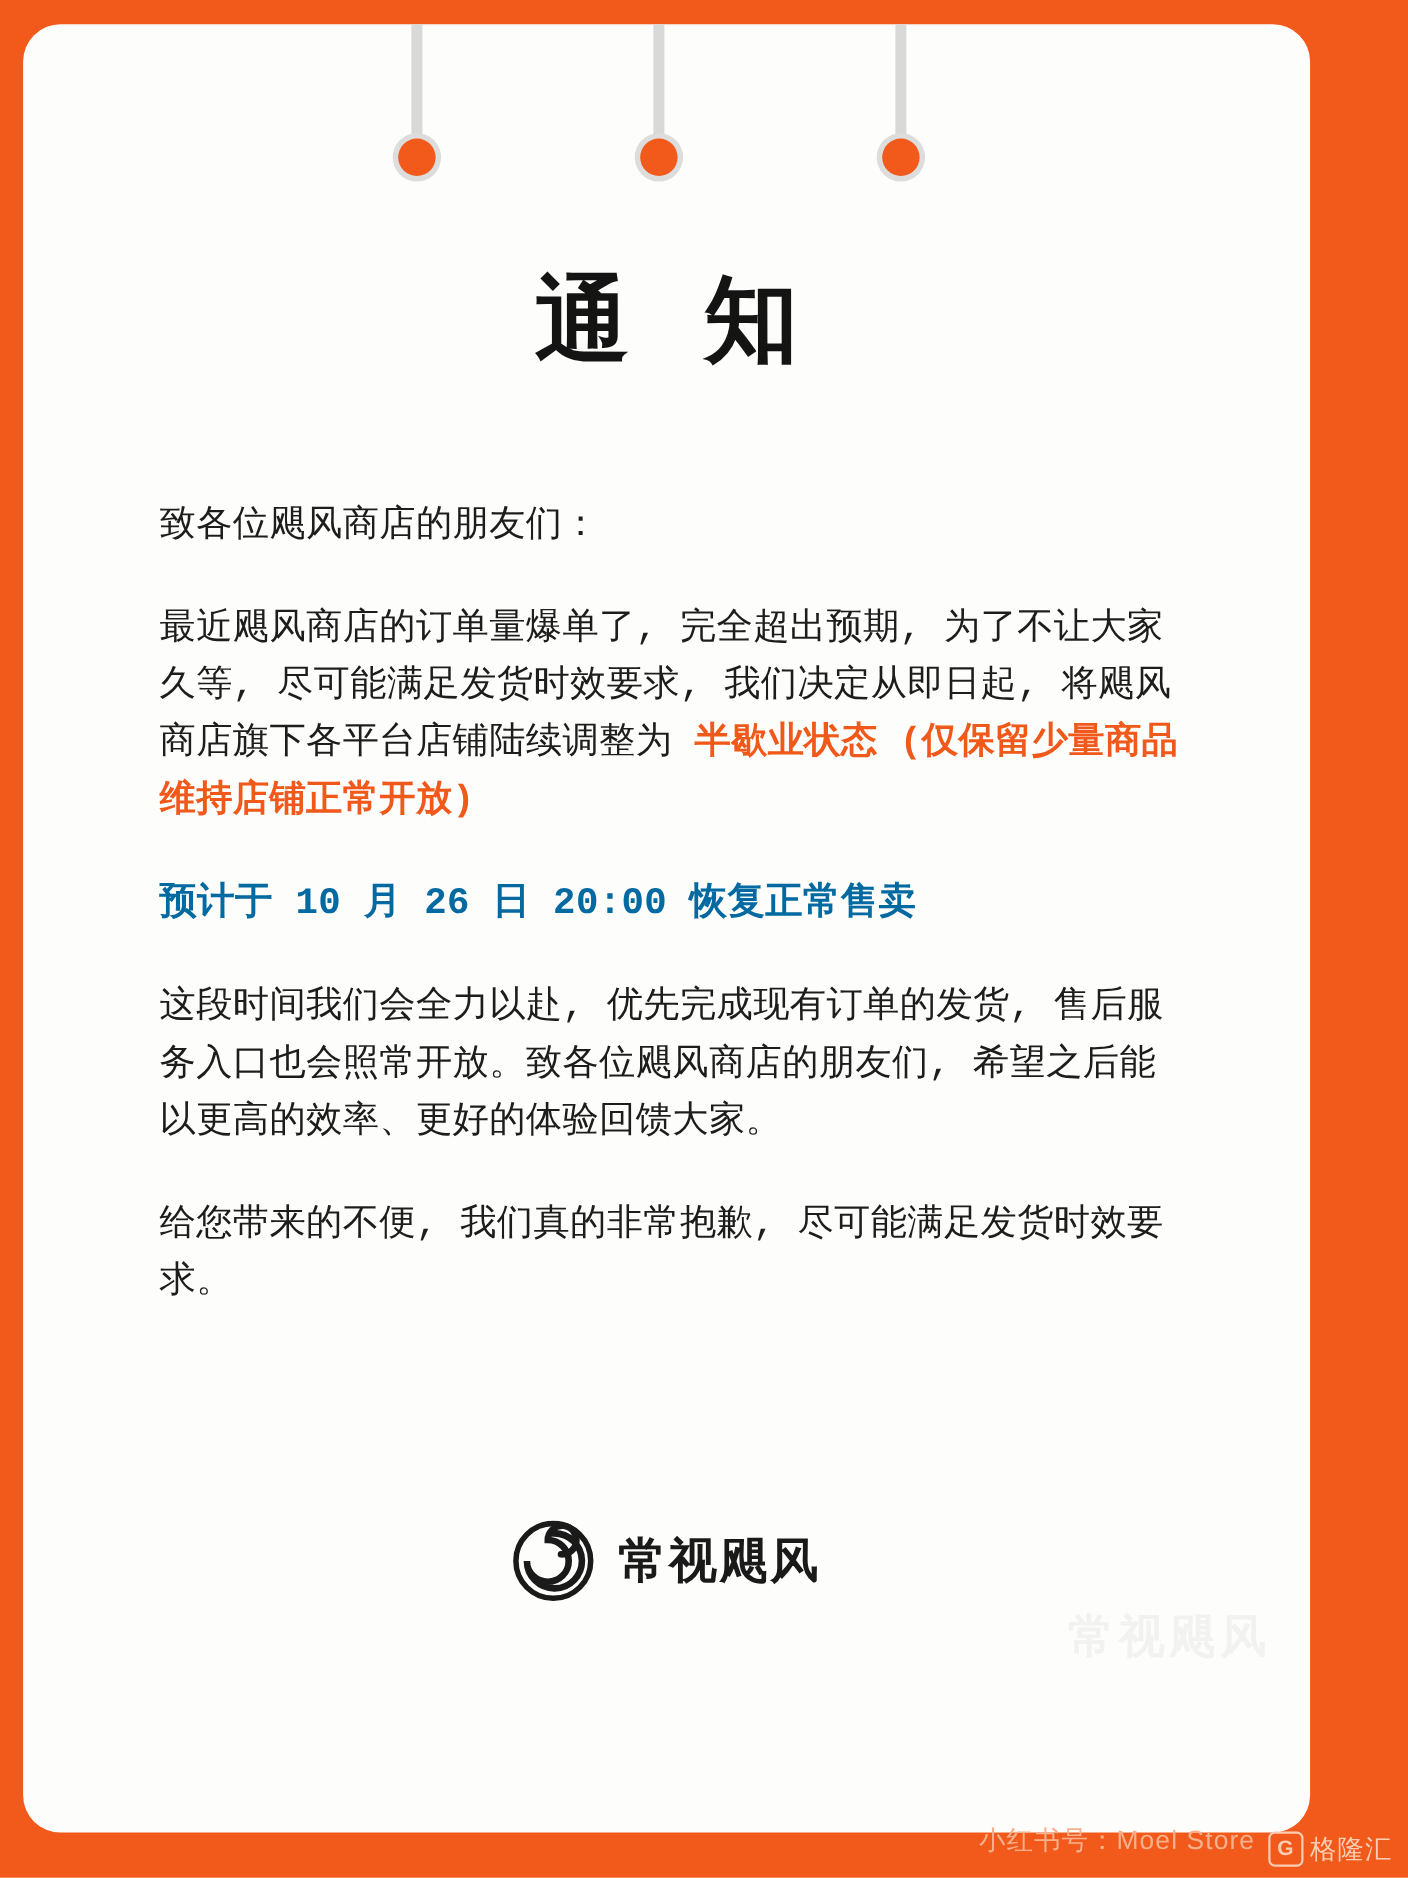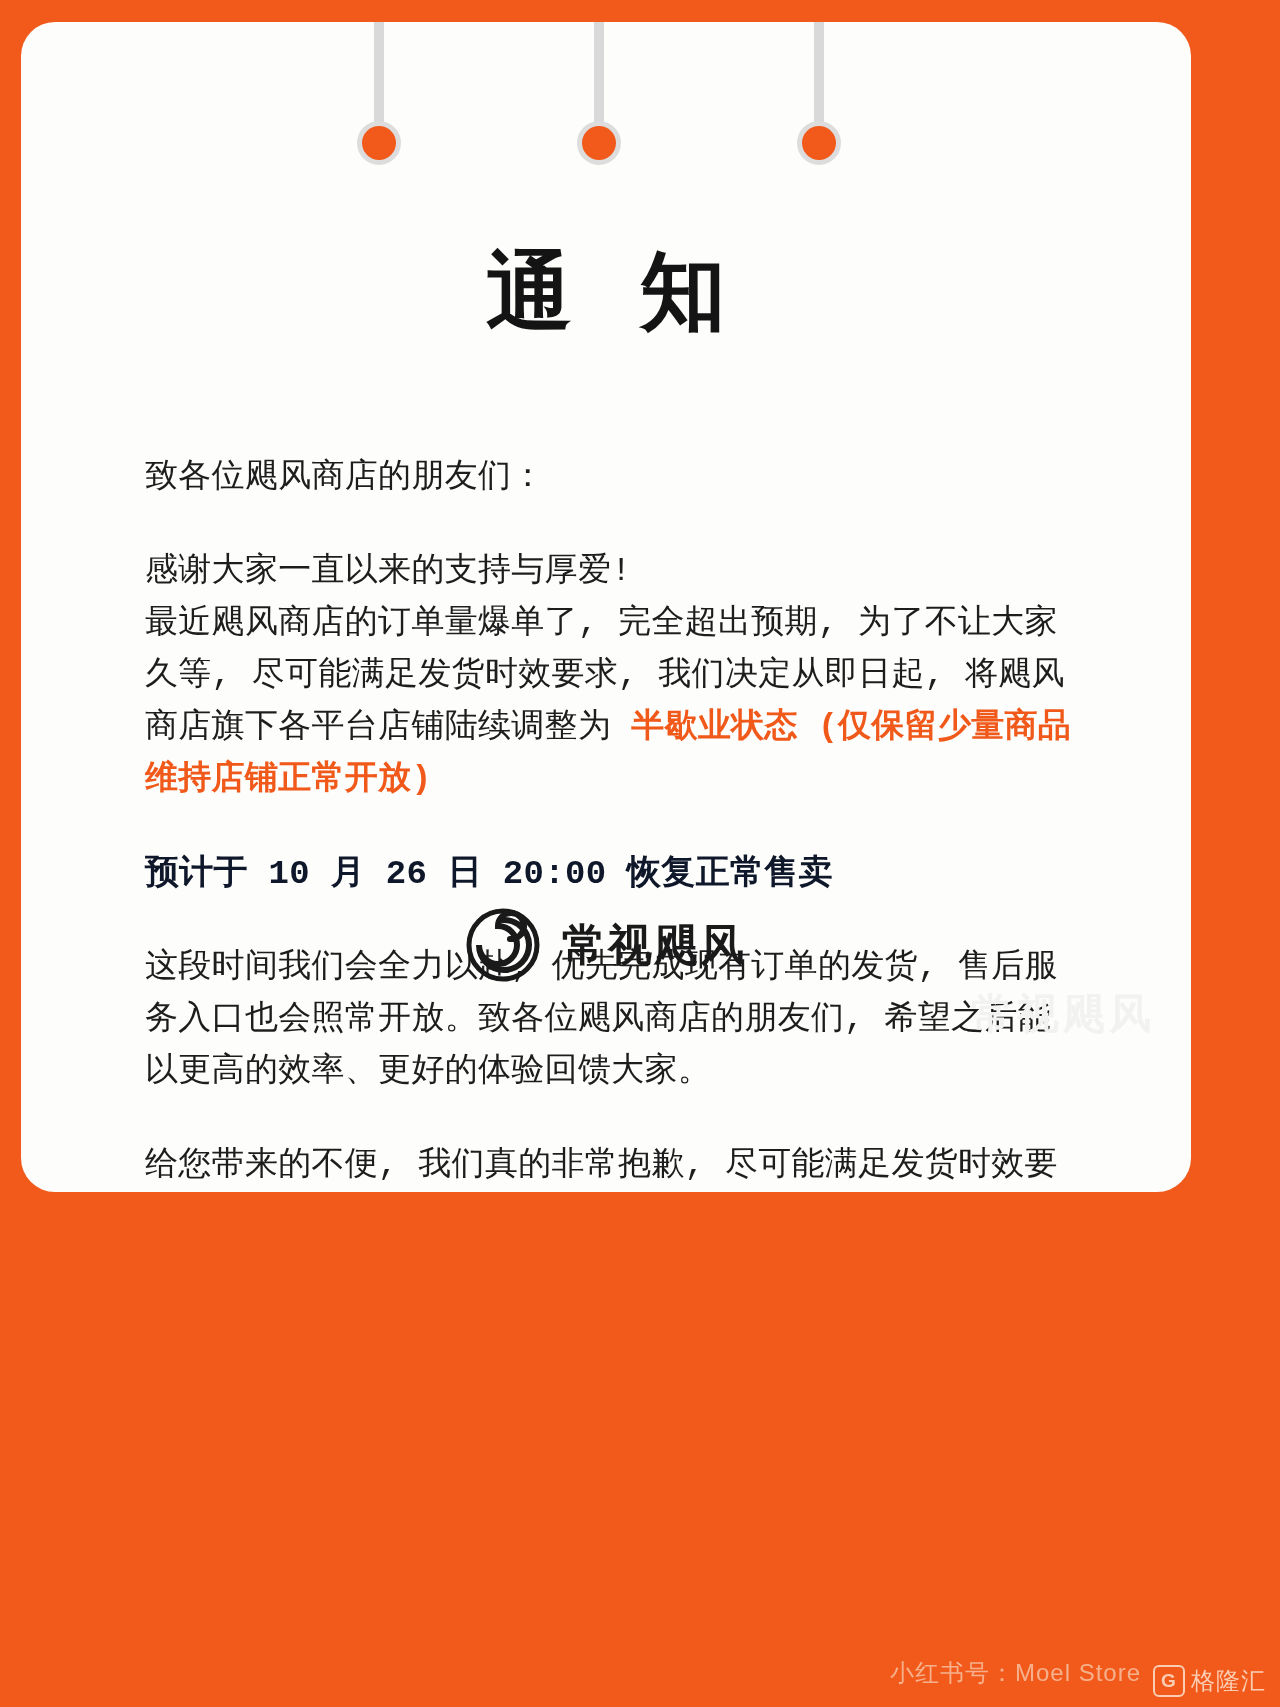--- a/index.html
+++ b/index.html
@@ -14,21 +14,21 @@
     overflow: hidden;
     position: relative;
   }
 
   
   .card {
     position: absolute;
     left: 21px;
     top: 22px;
     width: 1170px;
-    height: 1170px;
+    height: 1644px;
     background: #fdfdfb;
     border-radius: 34px;
     overflow: hidden;
   }
 
   
   .rings {
     position: absolute;
     left: 0;
     top: 0;
@@ -80,21 +80,21 @@
     width: 930px;
     font-size: 33px;
     line-height: 52px;
     color: #1d1d1d;
     letter-spacing: 0.3px;
   }
   .para { margin: 0 0 42px 0; font-family: Liberation Mono, monospace; }
   .para.tight { margin-bottom: 0; }
   .accent-orange { color: #f0591a; font-weight: bold; }
   .accent-green {
-    color: #0f172a;
+    color: #0369a1;
     font-weight: bold;
     font-size: 34px;
   }
 
   
   .logo-row {
     position: absolute;
     left: 0;
     bottom: 210px;
     width: 1170px;
@@ -167,21 +167,20 @@
     <div class="ring r1"></div>
     <div class="ring r2"></div>
     <div class="ring r3"></div>
   </div>
 
   <div class="title">通 知</div>
 
   <div class="body-copy">
     <p class="para">致各位飓风商店的朋友们：</p>
 
-    <p class="para tight">感谢大家一直以来的支持与厚爱!</p>
     <p class="para">
       <span>最近飓风商店的订单量爆单了, 完全超出预期, 为了不让大家久等, 尽可能满足发货时效要求, 我们决定从即日起, 将飓风商店旗下各平台店铺陆续调整为</span>
       <span class="accent-orange">半歇业状态 (仅保留少量商品维持店铺正常开放)</span>
     </p>
 
     <p class="para accent-green">预计于 10 月 26 日 20:00 恢复正常售卖</p>
 
     <p class="para">这段时间我们会全力以赴, 优先完成现有订单的发货, 售后服务入口也会照常开放。致各位飓风商店的朋友们, 希望之后能以更高的效率、更好的体验回馈大家。</p>
 
     <p class="para">给您带来的不便, 我们真的非常抱歉, 尽可能满足发货时效要求。</p>

